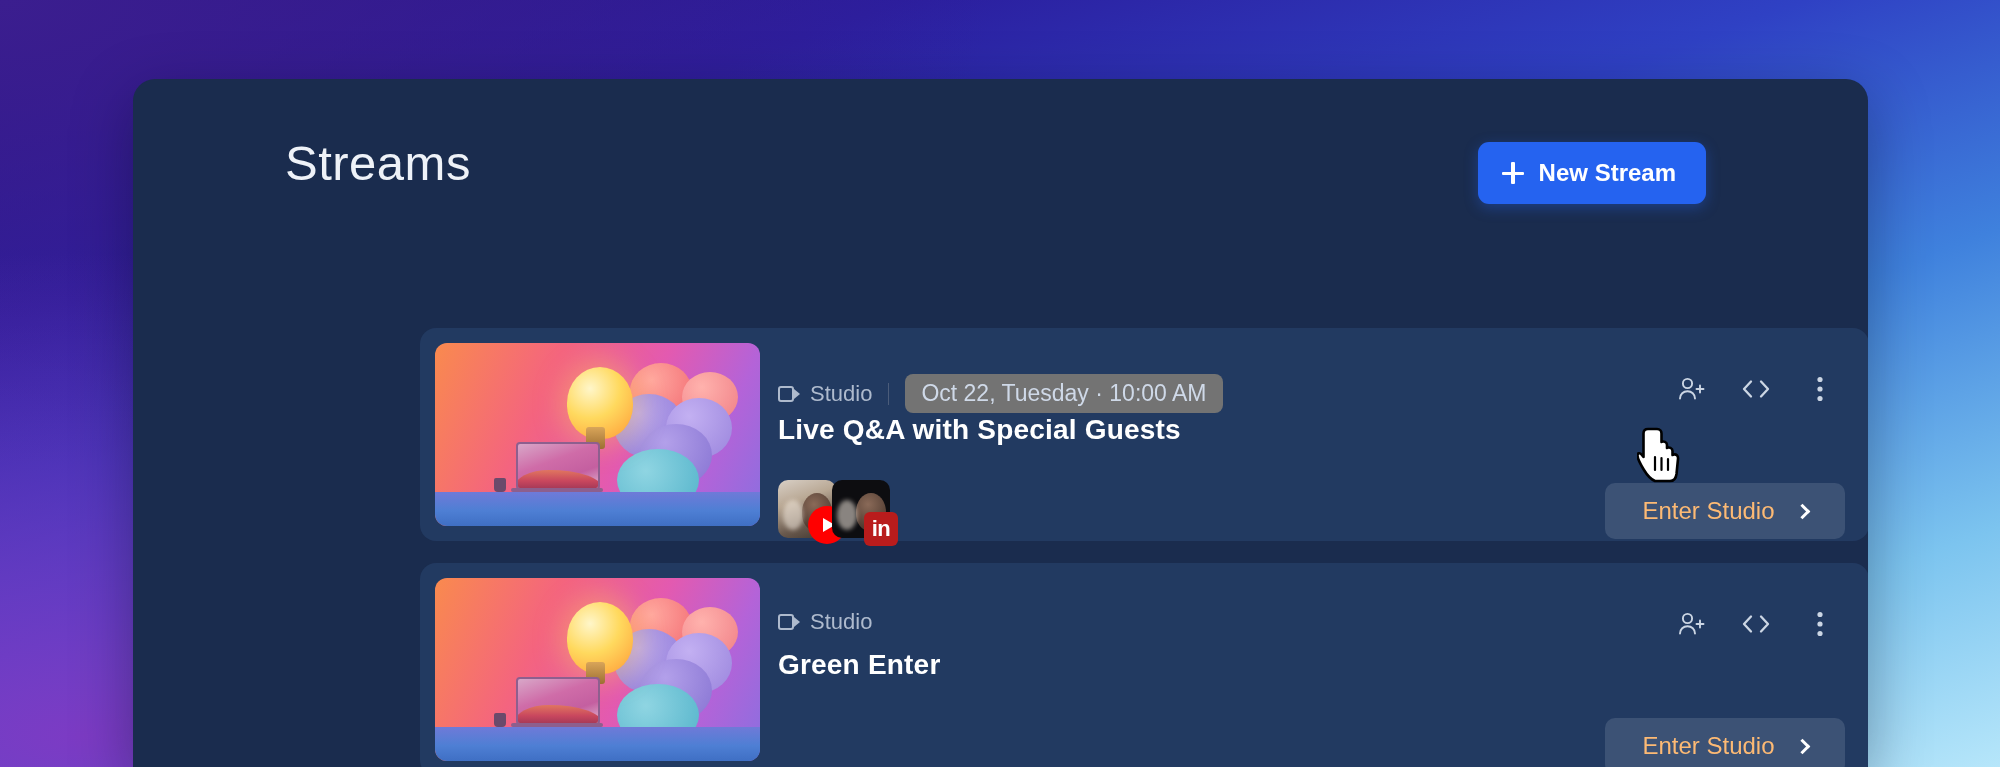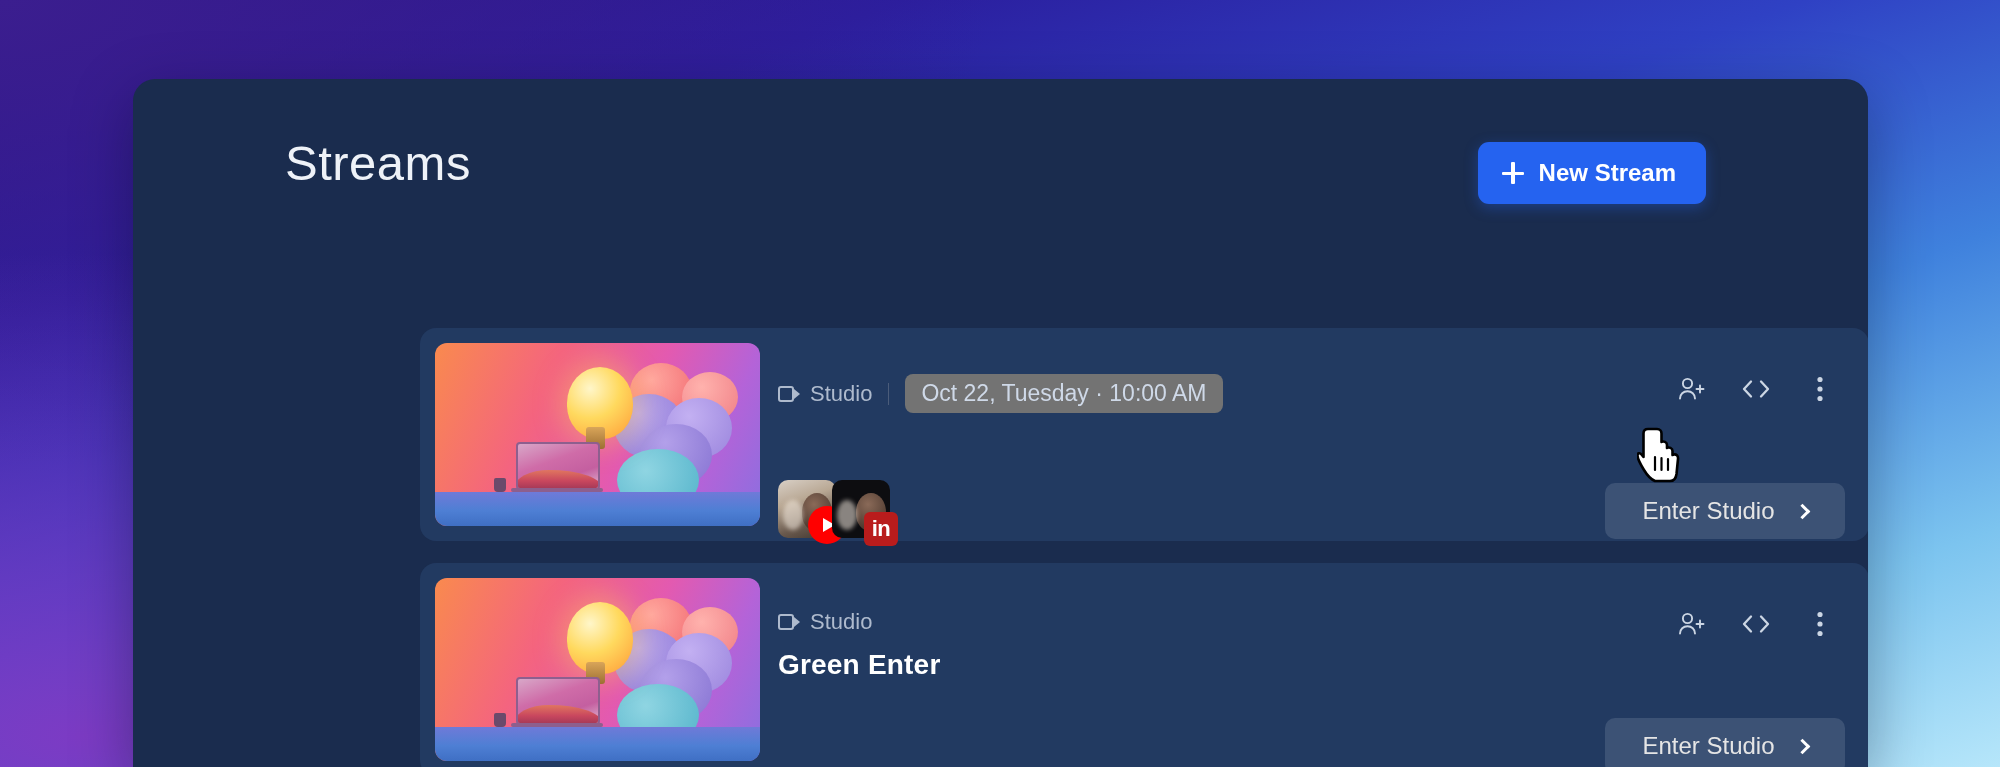--- a/index.html
+++ b/index.html
@@ -187,21 +187,21 @@
   }
   .act{ width:30px; height:30px; display:flex; align-items:center; justify-content:center; cursor:pointer; }
   .act svg{ display:block; }
 
   
   .enter-btn{
     position:absolute; right:24px; bottom:26px;
     width:240px; height:56px;
     background:#3c5275; border:none; border-radius:10px;
     display:flex; align-items:center; justify-content:center; gap:22px;
-    color:#e5e5e5; font-size:24px; font-weight:400;
+    color:#fdba74; font-size:24px; font-weight:400;
     font-family:"Liberation Sans", sans-serif; cursor:pointer;
   }
   .enter-btn .chev{
     width:11px; height:11px; border-right:3px solid #fff; border-top:3px solid #fff;
     transform:rotate(45deg); margin-top:1px;
   }
 
   
   .cursor{ position:absolute; left:1637px; top:427px; width:46px; height:58px; pointer-events:none; }
 </style>
@@ -242,20 +242,21 @@
             <span class="cam-icon">
               <span class="body"></span>
                 <span class="lens"></span>
             </span>
             <span>Studio</span>
           </span>
           <span class="divider"></span>
           <span class="date-badge">Oct 22, Tuesday · 10:00 AM</span>
         </div>
 
+        <div class="stream-title">Live Q&amp;A with Special Guests</div>
 
         <div class="avatars">
           <div class="avatar">
             <span class="face"></span>
             <span class="badge yt">
               <span class="tri"></span>
             </span>
           </div>
           <div class="avatar dark">
             <span class="face"></span>

